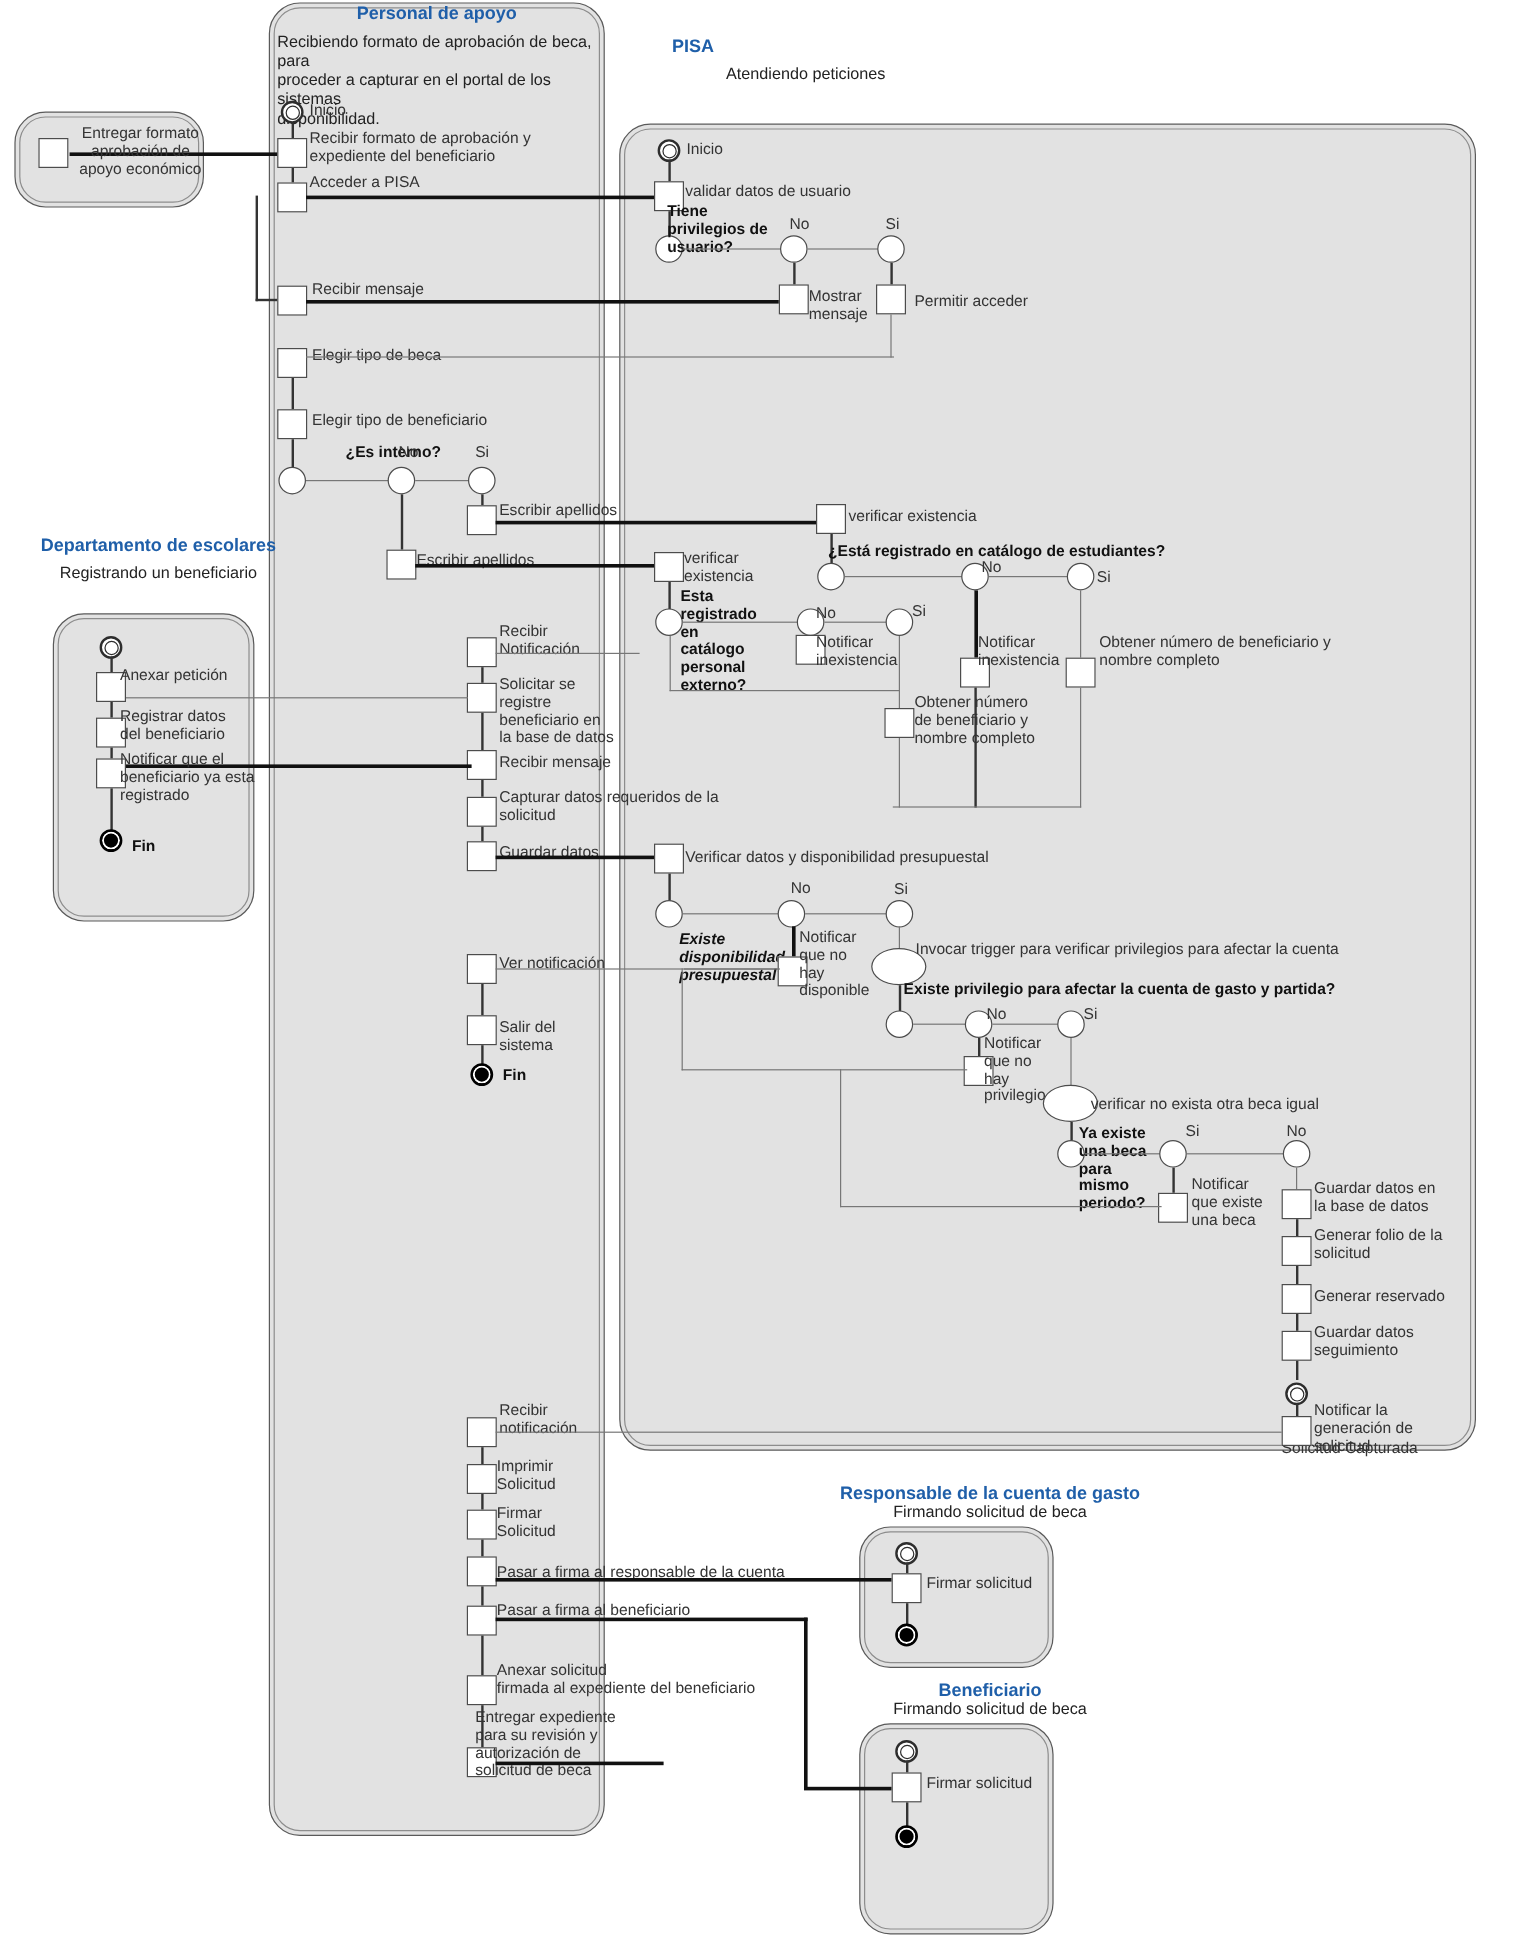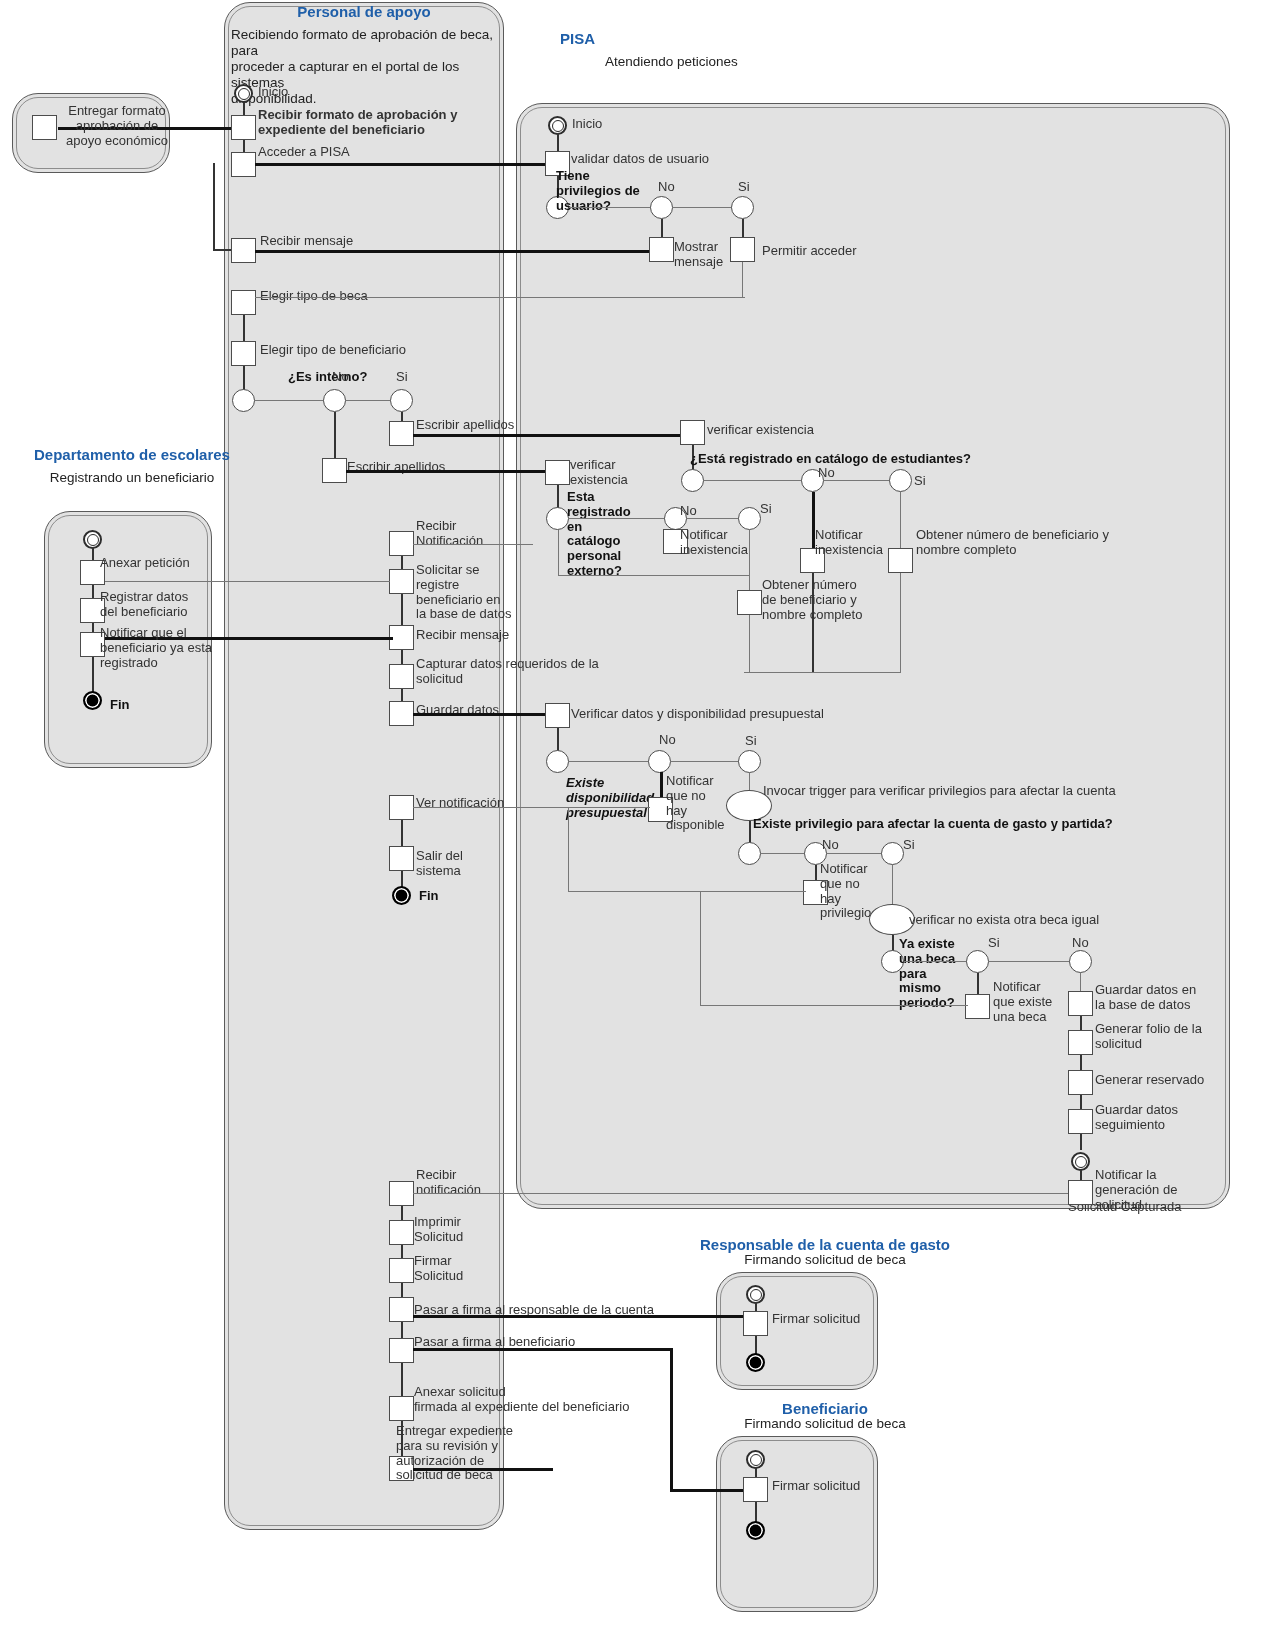--- a/index.html
+++ b/index.html
@@ -78,21 +78,21 @@
 
   <div class="v m" style="left:243px;top:99px;height:24px;"></div>
   <div class="v m" style="left:243px;top:140px;height:16px;"></div>
   <div class="v m" style="left:243px;top:299px;height:44px;"></div>
   <div class="v m" style="left:243px;top:364px;height:30px;"></div>
 
   <div class="start" style="left:234px;top:84px;"></div>
   <div class="lb" style="left:258px;top:85px;">Inicio</div>
 
   <div class="act" style="left:231px;top:115px;"></div>
-  <div class="lb" style="left:258px;top:108px;width:250px;font-weight:bold;">Recibir formato de aprobación y
+  <div class="lb" style="left:258px;top:108px;width:250px;">Recibir formato de aprobación y
 expediente del beneficiario</div>
 
   <div class="act" style="left:231px;top:152px;"></div>
   <div class="lb" style="left:258px;top:145px;">Acceder a PISA</div>
   <div class="h t" style="left:255px;top:163px;width:300px;"></div>
 
   <div class="v m" style="left:213px;top:163px;height:88px;"></div>
   <div class="h m" style="left:213px;top:249px;width:20px;"></div>
 
   <div class="act" style="left:231px;top:238px;"></div>

